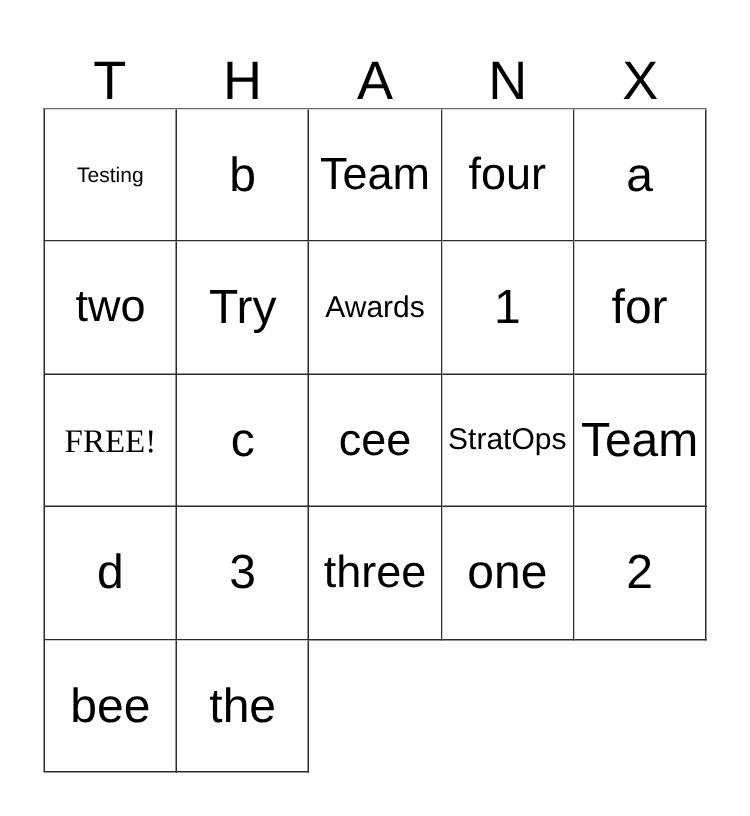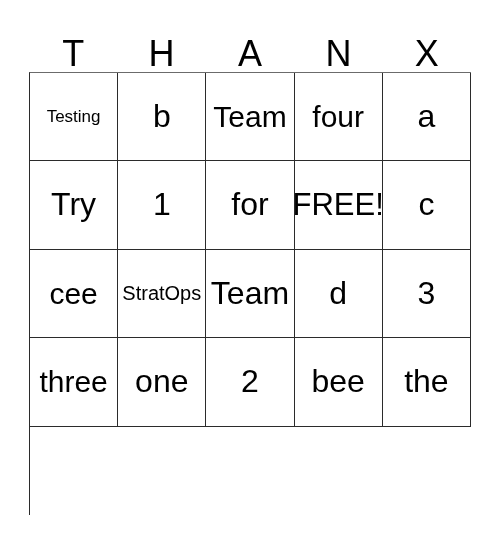--- a/index.html
+++ b/index.html
@@ -76,22 +76,22 @@
     display: block;
     text-align: center;
     line-height: 1.05;
     white-space: nowrap;
     font-weight: 400;
   }
 
   
   .fs-xs   { font-size: 20px; }
   .fs-sm   { font-size: 20px; }
-  .fs-smm  { font-size: 17px; }
-  .fs-md   { font-size: 31px; }
+  .fs-smm  { font-size: 14px; }
+  .fs-md   { font-size: 22px; font-family: Liberation Serif, serif; }
   .fs-lg   { font-size: 30px; }
   .fs-xl   { font-size: 32px; }
 </style>
 </head>
 <body>
 
 <div class="card">
 
   <div class="header-row">
       <div class="header-cell">
@@ -121,21 +121,27 @@
       <div class="cell">
         <span class="cell-text fs-lg">Team</span>
       </div>
       <div class="cell">
         <span class="cell-text fs-lg">four</span>
       </div>
       <div class="cell">
         <span class="cell-text fs-xl">a</span>
       </div>
       <div class="cell">
+        <span class="cell-text fs-lg">two</span>
+      </div>
+      <div class="cell">
         <span class="cell-text fs-xl">Try</span>
+      </div>
+      <div class="cell">
+        <span class="cell-text fs-sm">Awards</span>
       </div>
       <div class="cell">
         <span class="cell-text fs-xl">1</span>
       </div>
       <div class="cell">
         <span class="cell-text fs-xl">for</span>
       </div>
       <div class="cell">
         <span class="cell-text fs-md">FREE!</span>
       </div>

